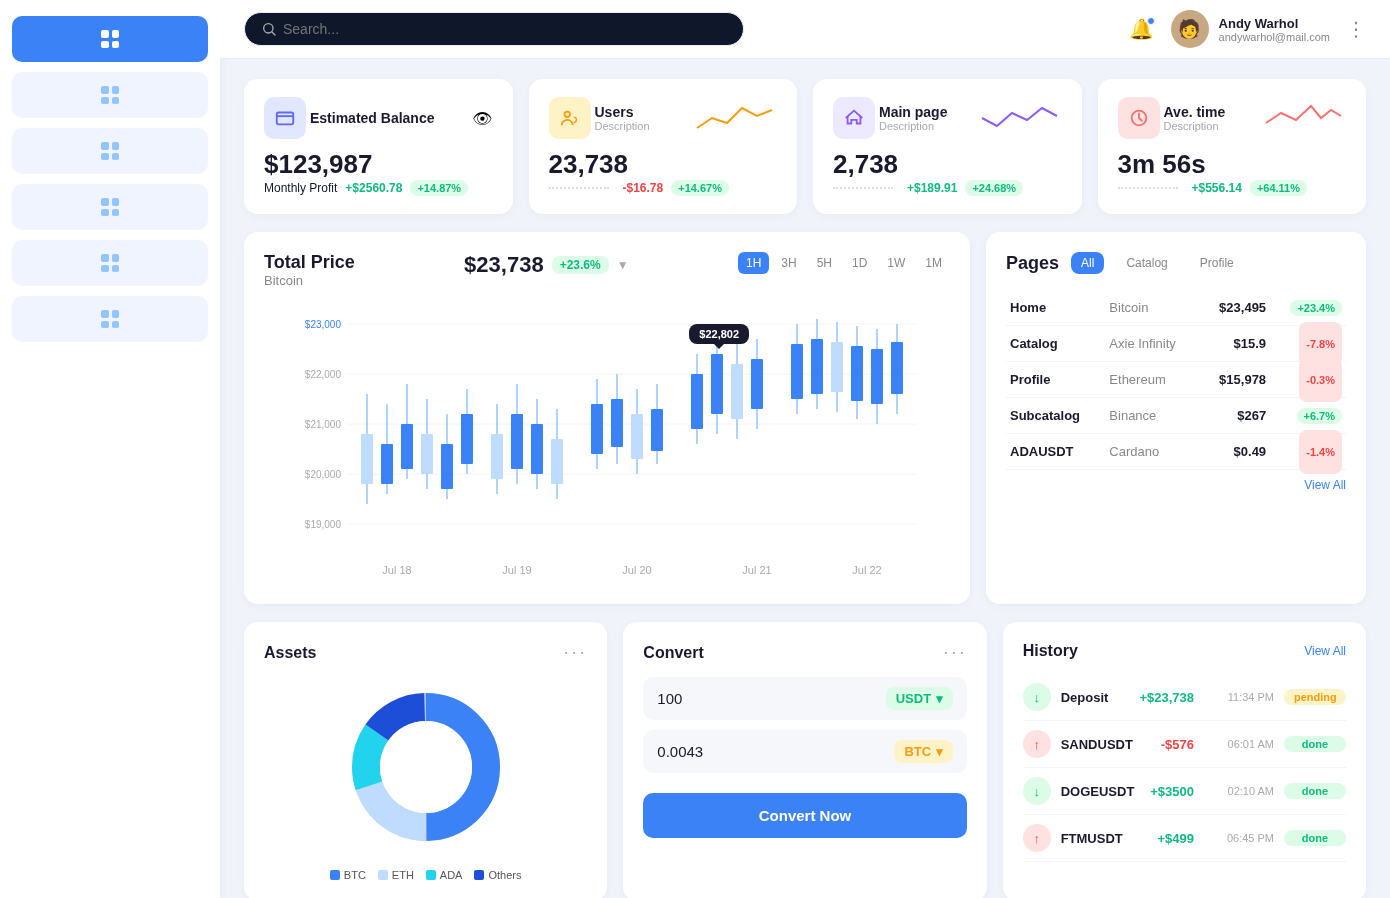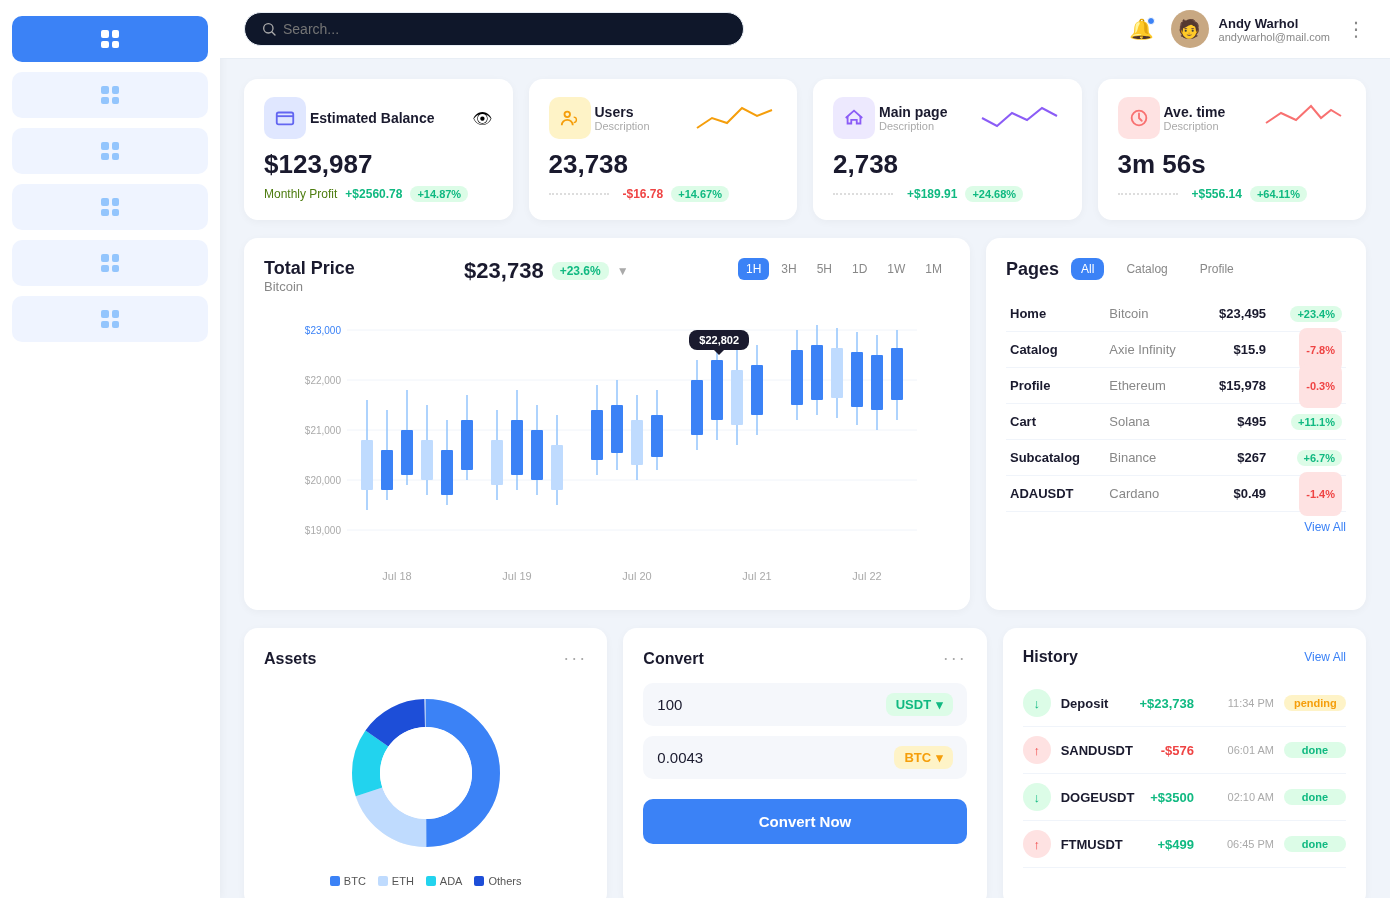--- a/index.html
+++ b/index.html
@@ -159,28 +159,28 @@
       gap: 4px;
       margin-bottom: 10px;
     }
     .stat-icon {
       width: 42px; height: 42px;
       border-radius: 10px;
       display: flex; align-items: center; justify-content: center;
     }
     .stat-title { font-size: 14px; font-weight: 600; color: #1a1a2e; }
     .stat-desc { font-size: 11px; color: #aaa; }
-    .stat-value { font-size: 26px; font-weight: 700; color: #1a1a2e; margin-bottom: 6px; }
+    .stat-value { font-size: 26px; font-weight: 700; color: #1a1a2e; }
     .stat-footer {
       display: flex;
       align-items: center;
       gap: 8px;
       font-size: 12px;
     }
-    .stat-footer-label { color: #4d7c0f; text-align: right; }
+    .stat-footer-label { color: #0f172a; text-align: right; }
     .stat-change { color: #10b981; font-weight: 600; }
     .stat-change.negative { color: #ef4444; }
     .stat-badge {
       padding: 2px 7px;
       border-radius: 8px;
       font-size: 11px;
       font-weight: 600;
     }
     .stat-badge.green { background: #dcfce7; color: #10b981; }
     .stat-mini-chart {
@@ -775,28 +775,20 @@
   </tr>
               <tr>
     <td class="col-page">Profile</td>
     <td class="col-currency">Ethereum</td>
     <td class="col-value">$15,978</td>
     <td class="col-badge">
       <span class="badge-red">-0.3%</span>
     </td>
   </tr>
               <tr>
-    <td class="col-page">Cart</td>
-    <td class="col-currency">Solana</td>
-    <td class="col-value">$495</td>
-    <td class="col-badge">
-      <span class="badge-green">+11.1%</span>
-    </td>
-  </tr>
-              <tr>
     <td class="col-page">Subcatalog</td>
     <td class="col-currency">Binance</td>
     <td class="col-value">$267</td>
     <td class="col-badge">
       <span class="badge-green">+6.7%</span>
     </td>
   </tr>
               <tr>
     <td class="col-page">ADAUSDT</td>
     <td class="col-currency">Cardano</td>

